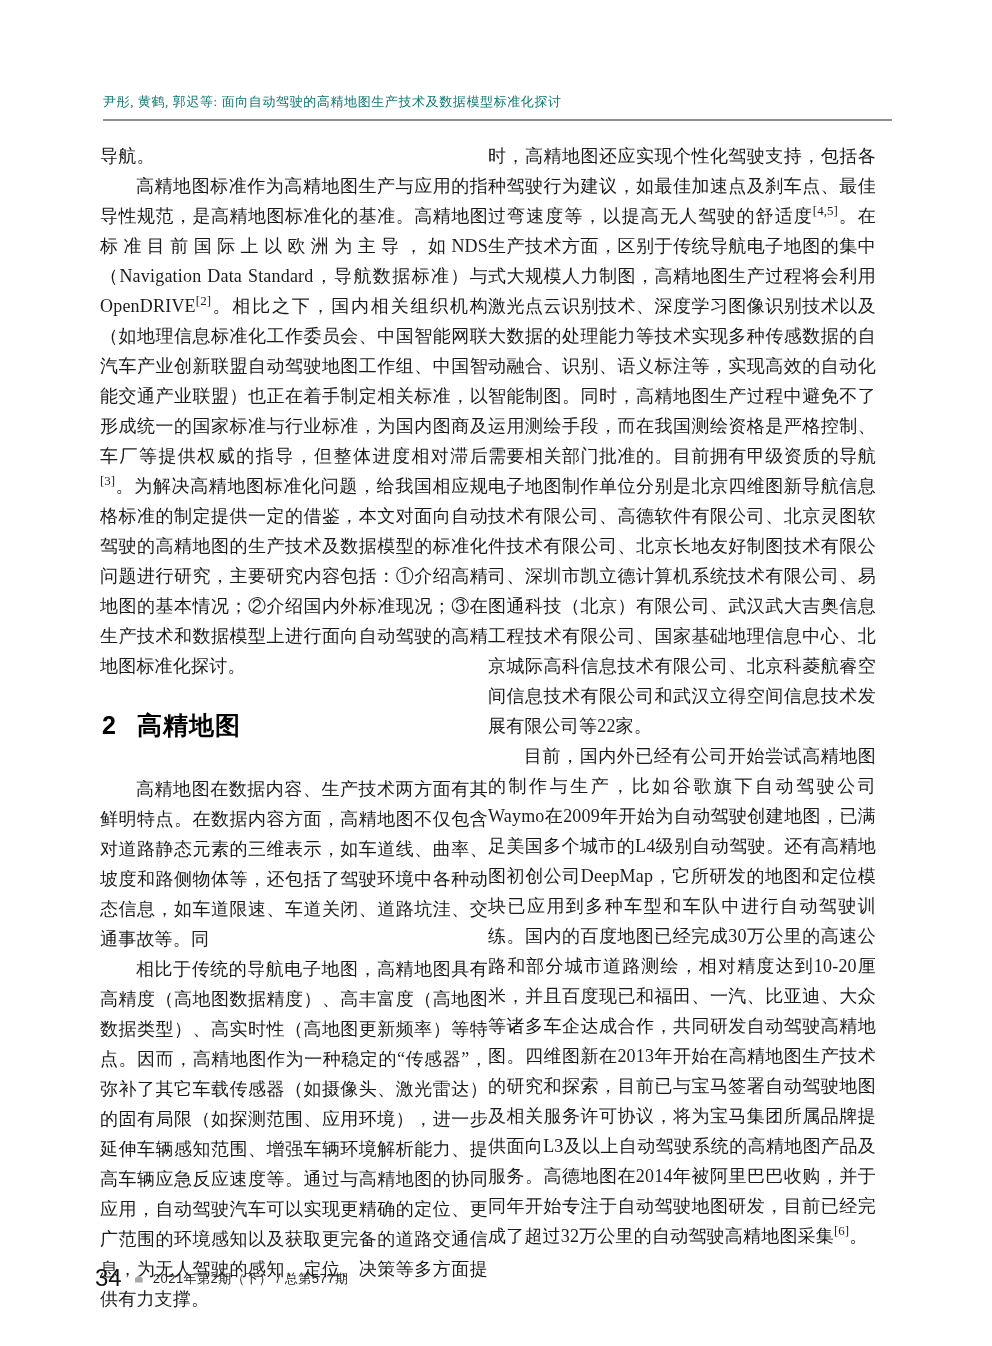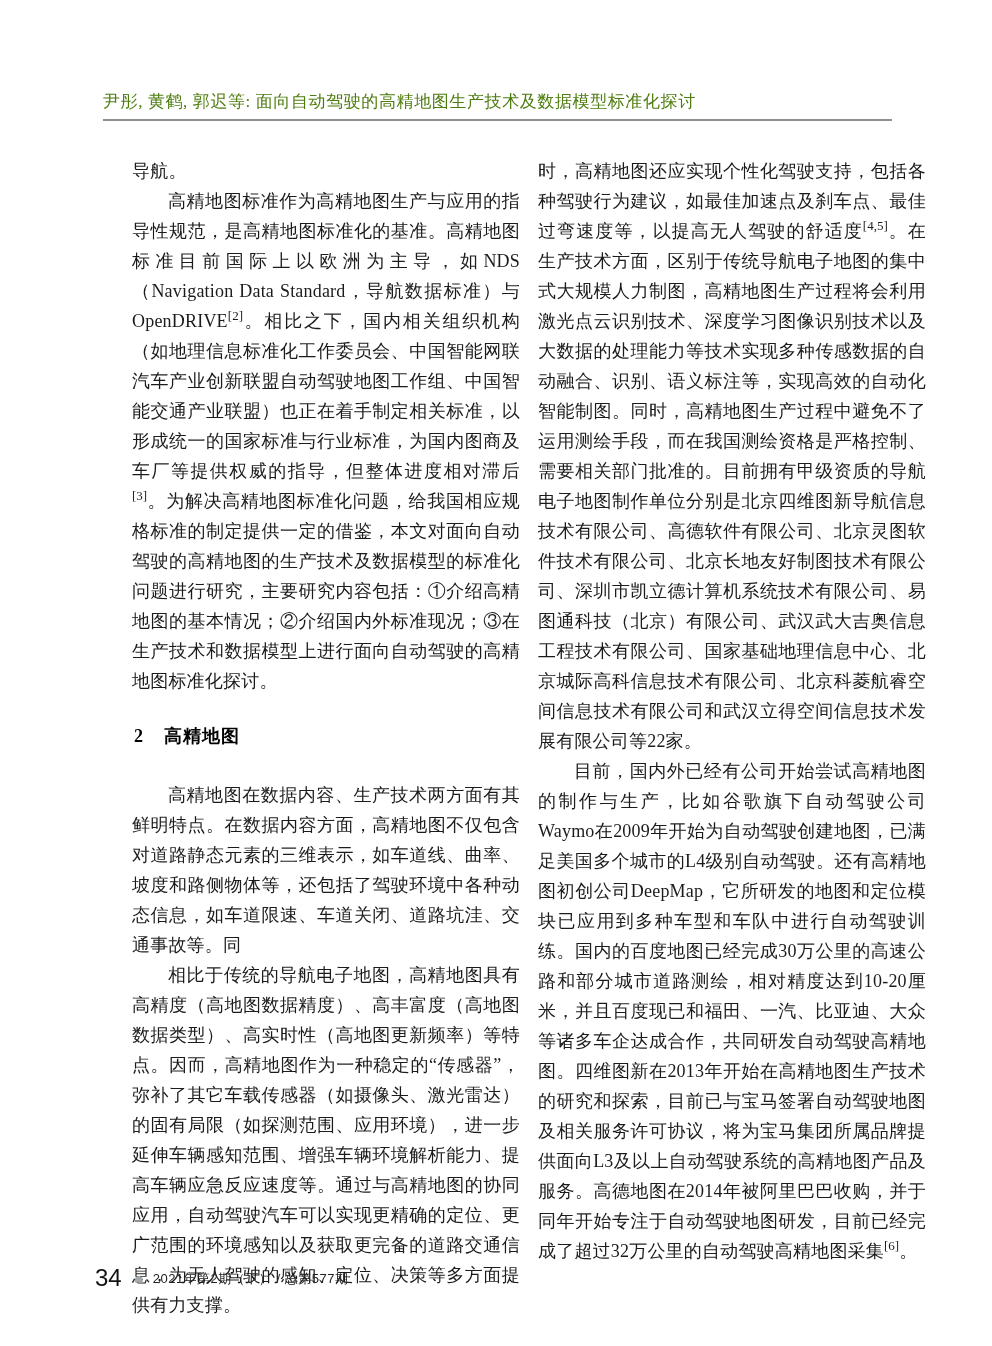--- a/index.html
+++ b/index.html
@@ -18,34 +18,32 @@
   
   .running-header {
     position: absolute;
     left: 103px;
     right: 100px;
     top: 92px;
     padding-bottom: 7px;
     border-bottom: 2px solid #8f8f8f;
   }
   .rh-text {
-    font-size: 17px;
+    font-size: 13px;
     line-height: 20px;
-    color: #4d7c0f;
+    color: #0f766e;
     letter-spacing: 0.6px;
     font-family: "Liberation Serif", "DejaVu Serif", serif;
   }
   
   .columns {
     position: absolute;
-    top: 156px;
+    top: 141px;
     left: 100px;
     display: flex;
-    gap: 18px;
-    margin-left: 32px;
   }
   .col {
     width: 388px;
   }
   .para {
     margin: 0;
     font-size: 18px;
     line-height: 30px;
     text-align: justify;
     color: #1b1b1b;
@@ -53,22 +51,22 @@
   }
   .indent { text-indent: 2em; }
   .para sup {
     font-size: 13px;
     line-height: 0;
     vertical-align: super;
     letter-spacing: 0;
   }
   .section-heading {
     margin: 28px 0 32px 2px;
-    font-family: Liberation Serif, serif;
-    font-size: 18px;
+    font-family: Liberation Sans, sans-serif;
+    font-size: 25px;
     font-weight: bold;
     color: #000000;
     letter-spacing: 1px;
   }
   .sec-num { margin-right: 20px; }
   
   .page-footer {
     position: absolute;
     left: 95px;
     top: 1264px;

